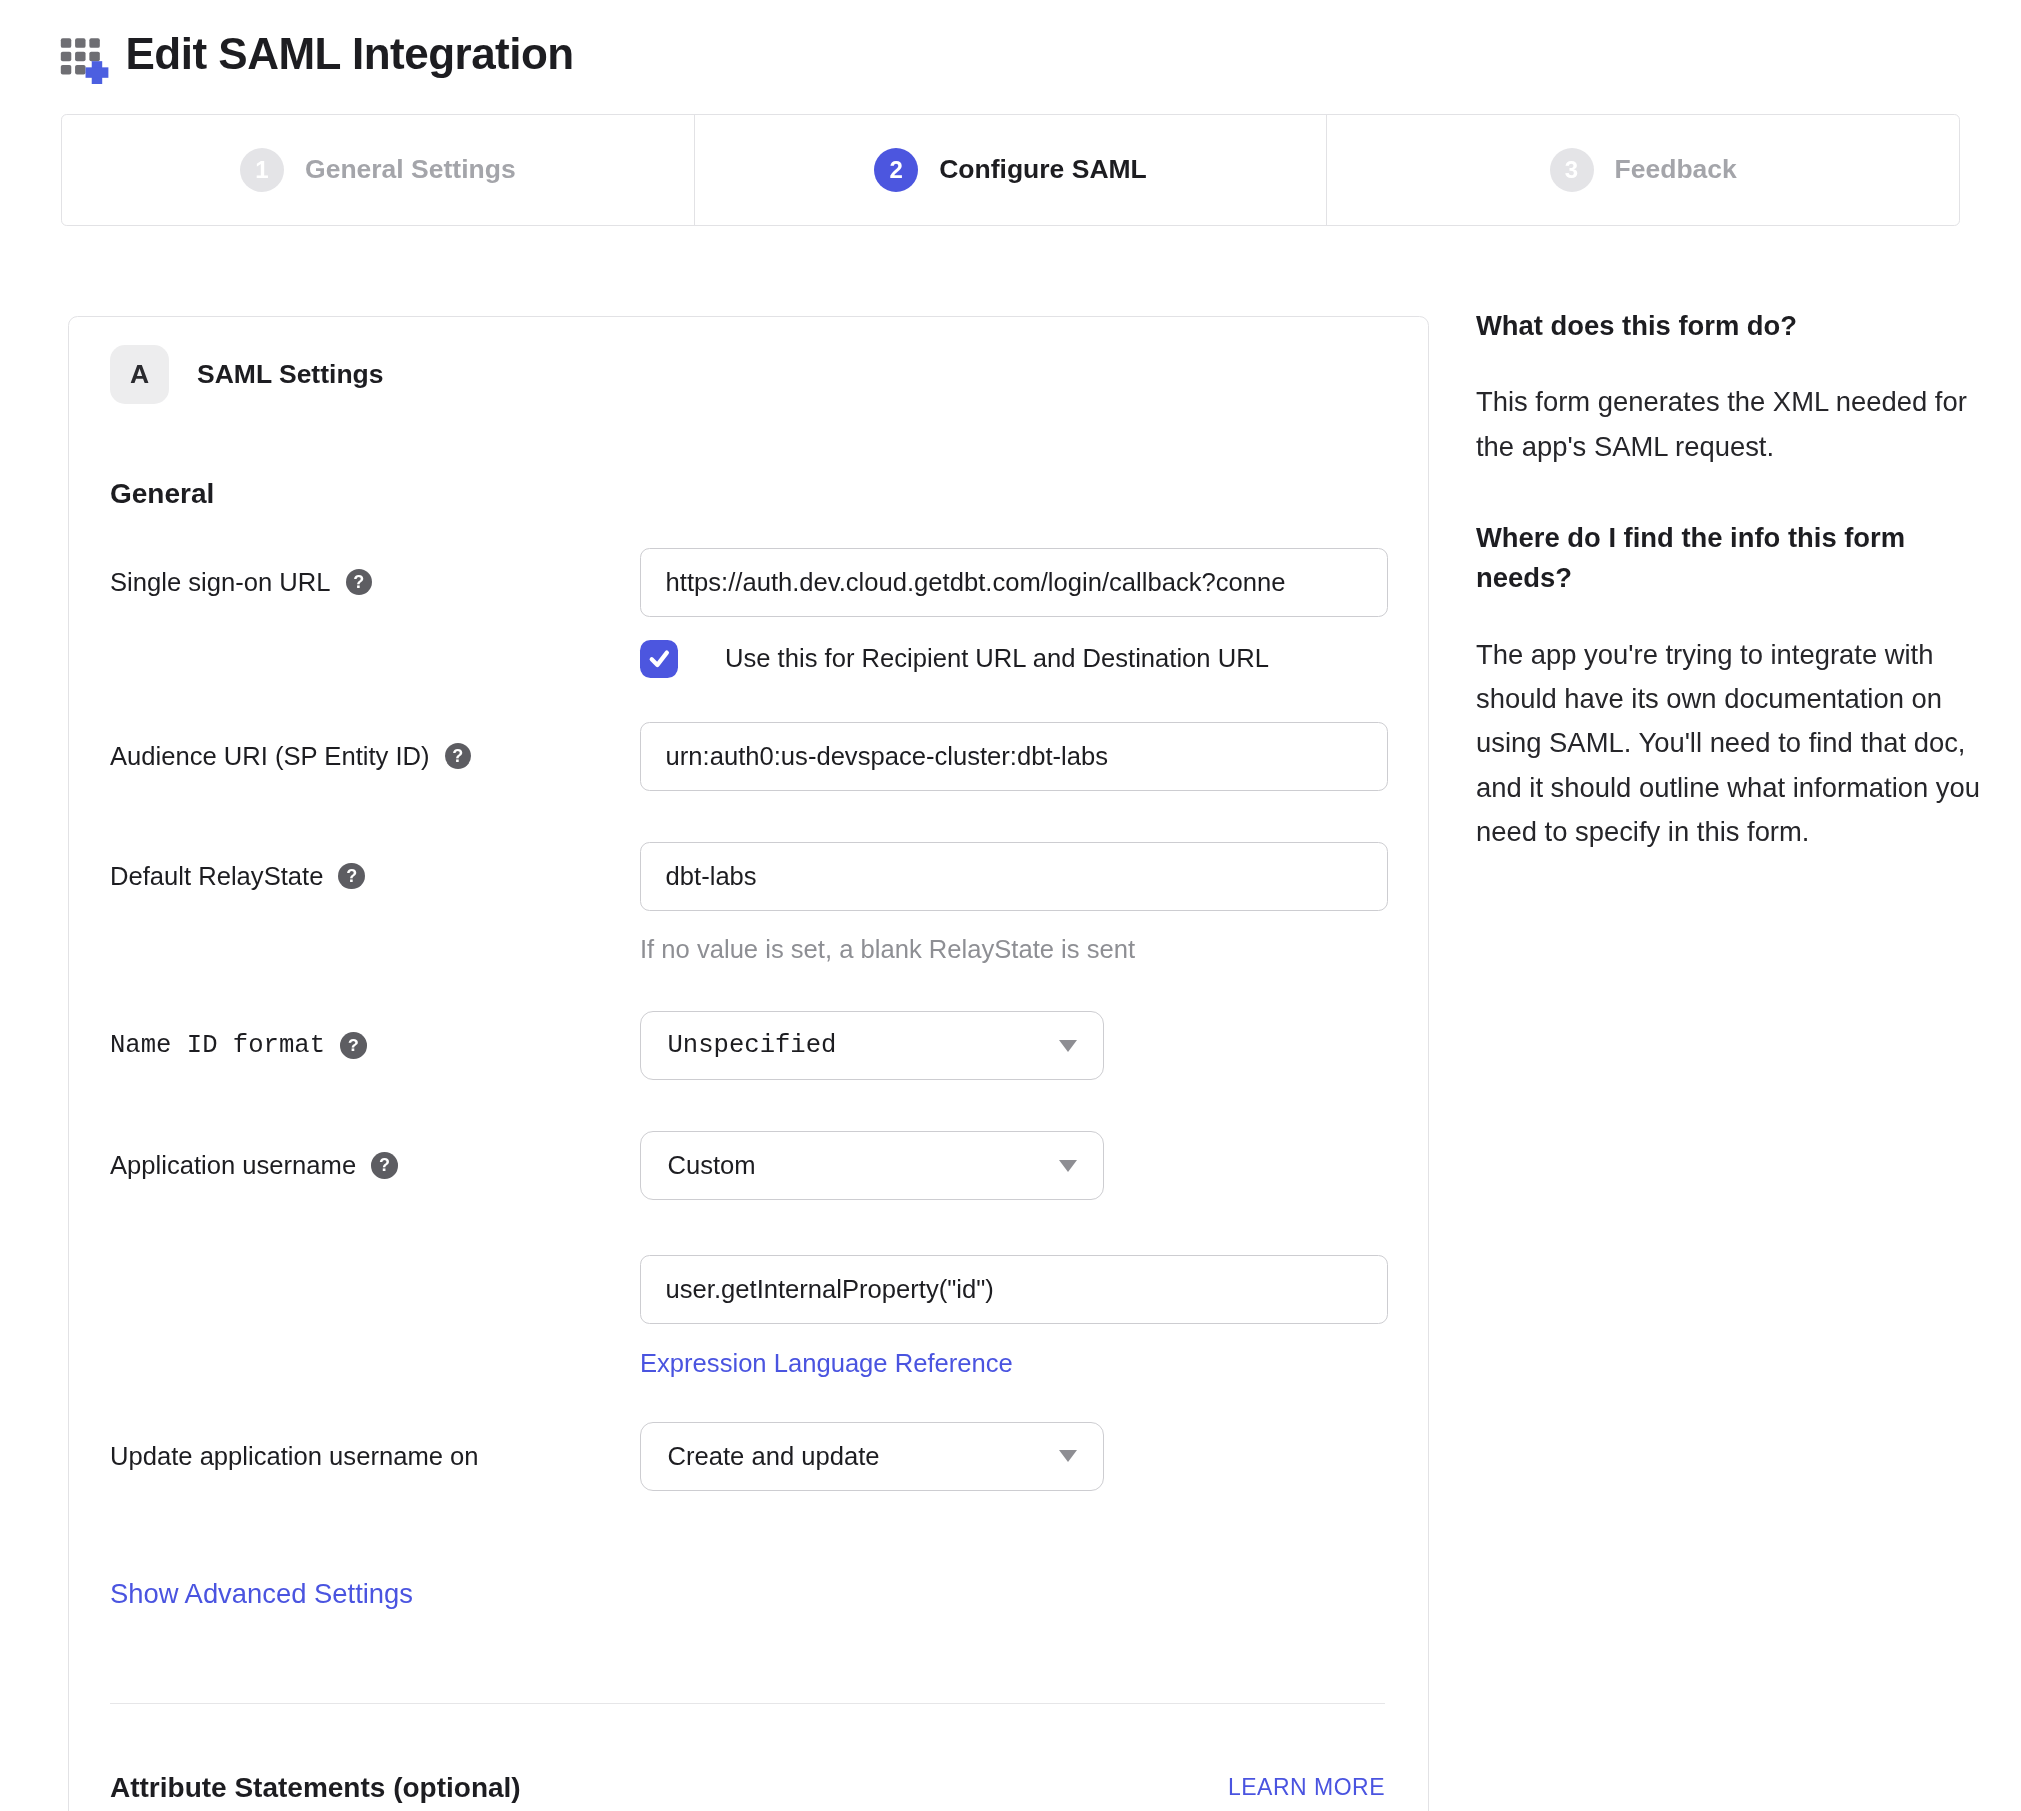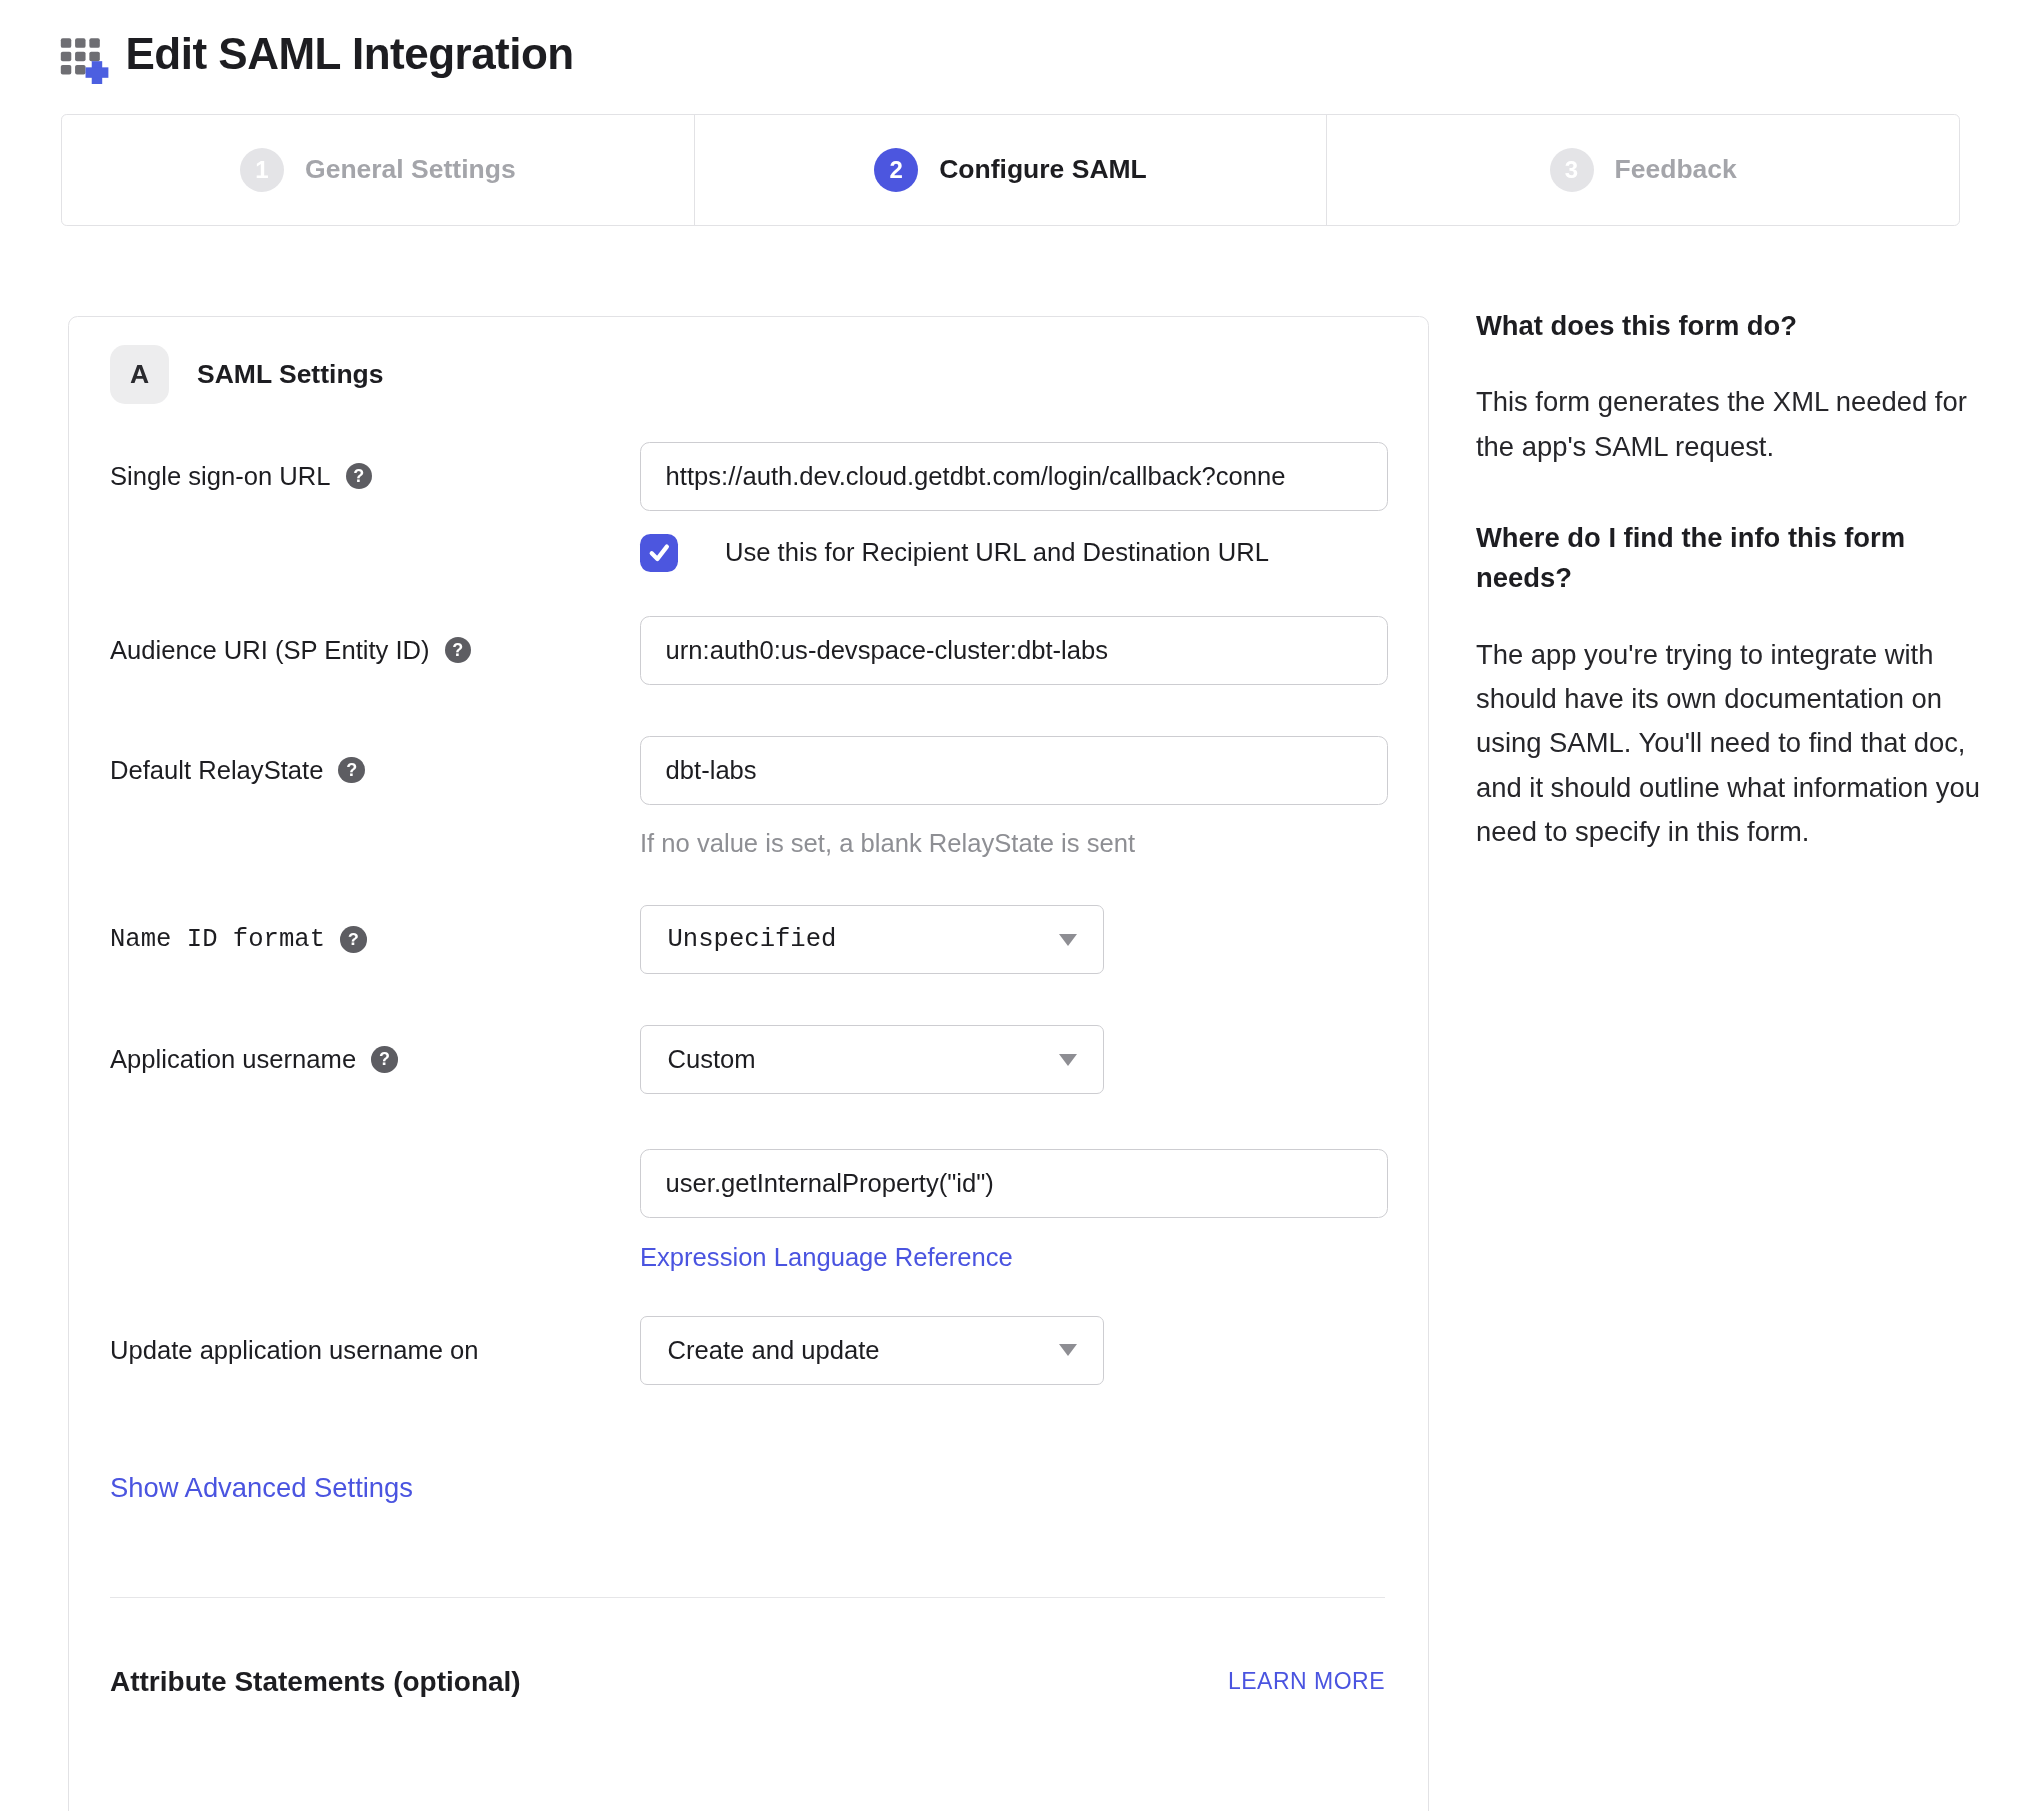--- a/index.html
+++ b/index.html
@@ -87,21 +87,21 @@
     border: 1.9px solid #cdcdd1; border-radius: 9.5px;
     font-size: 25.6px; color: #1d1d21;
     font-family: "Liberation Sans", sans-serif;
     padding: 0 24.6px;
     background: #fff;
     outline: none;
     text-overflow: clip; white-space: nowrap; overflow: hidden;
   }
   .select {
     width: 464px; height: 69px;
-    border: 1.9px solid #cdcdd1; border-radius: 7px;
+    border: 1.9px solid #cdcdd1; border-radius: 13px;
     display: flex; align-items: center; justify-content: space-between;
     font-size: 25.6px; padding: 0 26.5px;
     background: #fff; cursor: pointer;
   }
   .chevron {
     width: 0; height: 0;
     border-left: 9.5px solid transparent;
     border-right: 9.5px solid transparent;
     border-top: 12.3px solid #8e8e93;
   }
@@ -180,20 +180,21 @@
 </div>
 
 <div class="main">
   <div class="card">
 
     <div class="section-head">
       <span class="section-badge">A</span>
       <span class="section-title">SAML Settings</span>
     </div>
 
+    <h2 class="general-heading">General</h2>
 
     <div class="form">
 
       <div class="frow">
         <div class="flabel">
           <span>Single sign-on URL</span>
           <span class="help-icon">?</span>
         </div>
         <div>
           <input class="tinput" type="text" value="https://auth.dev.cloud.getdbt.com/login/callback?conne" style="">

